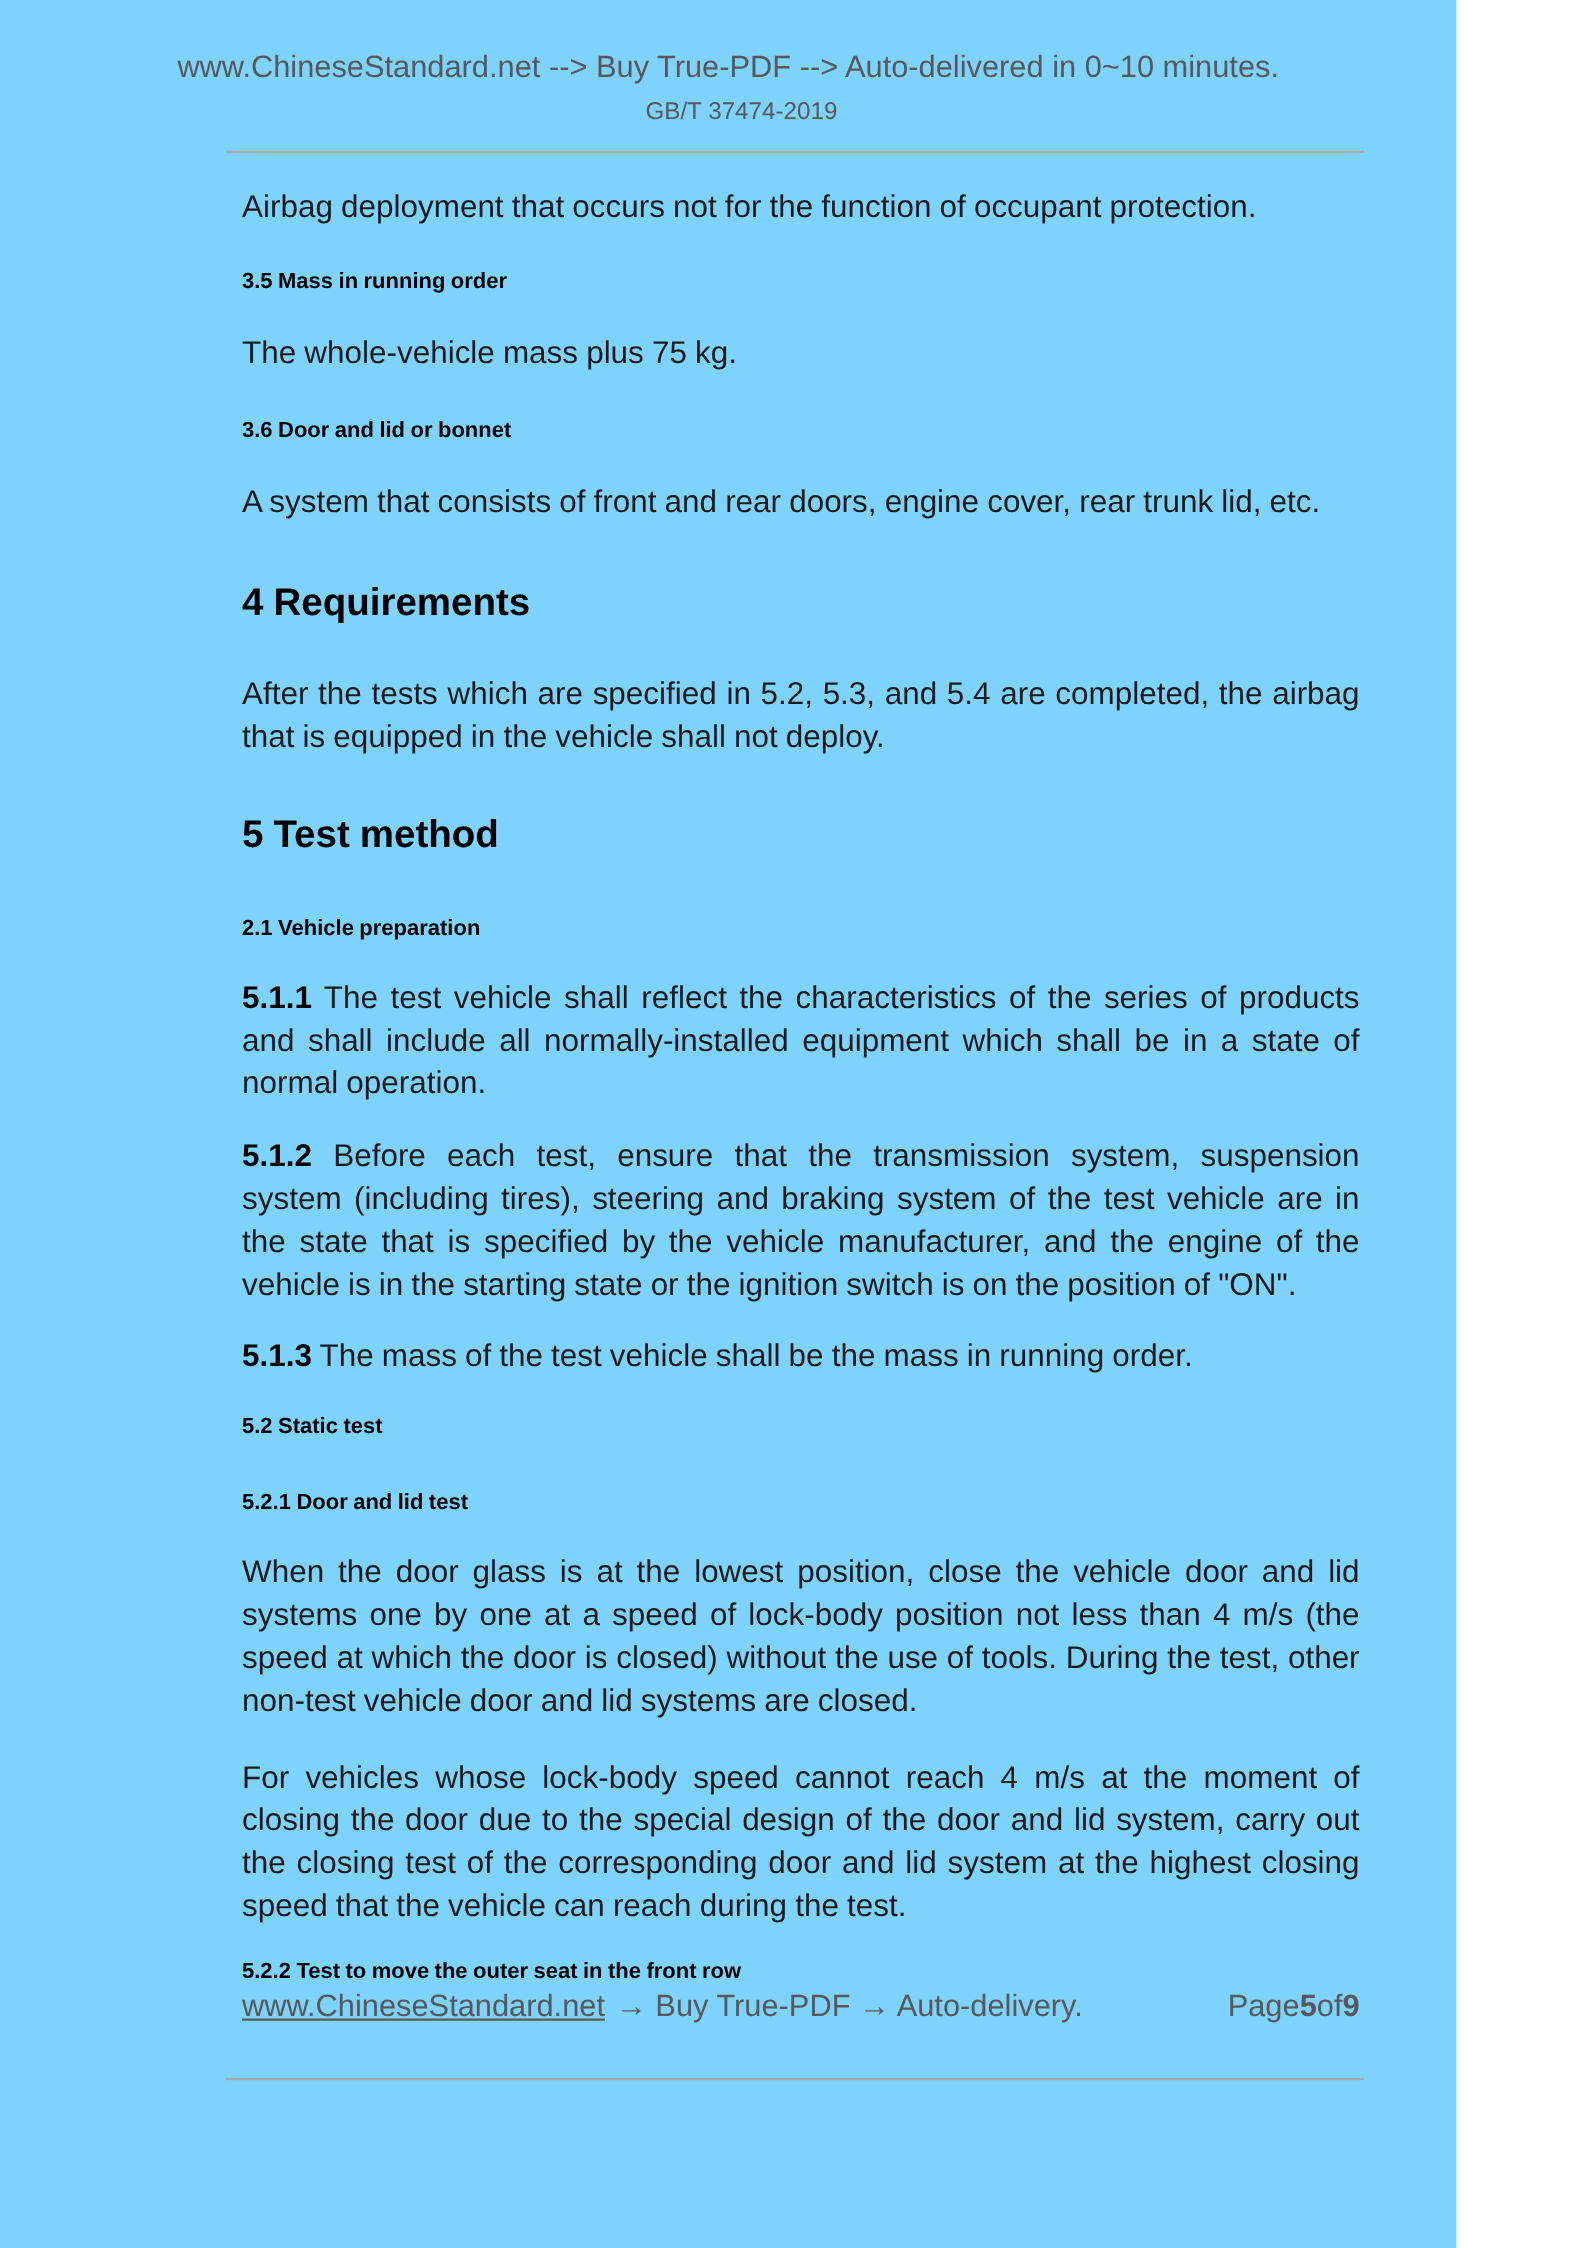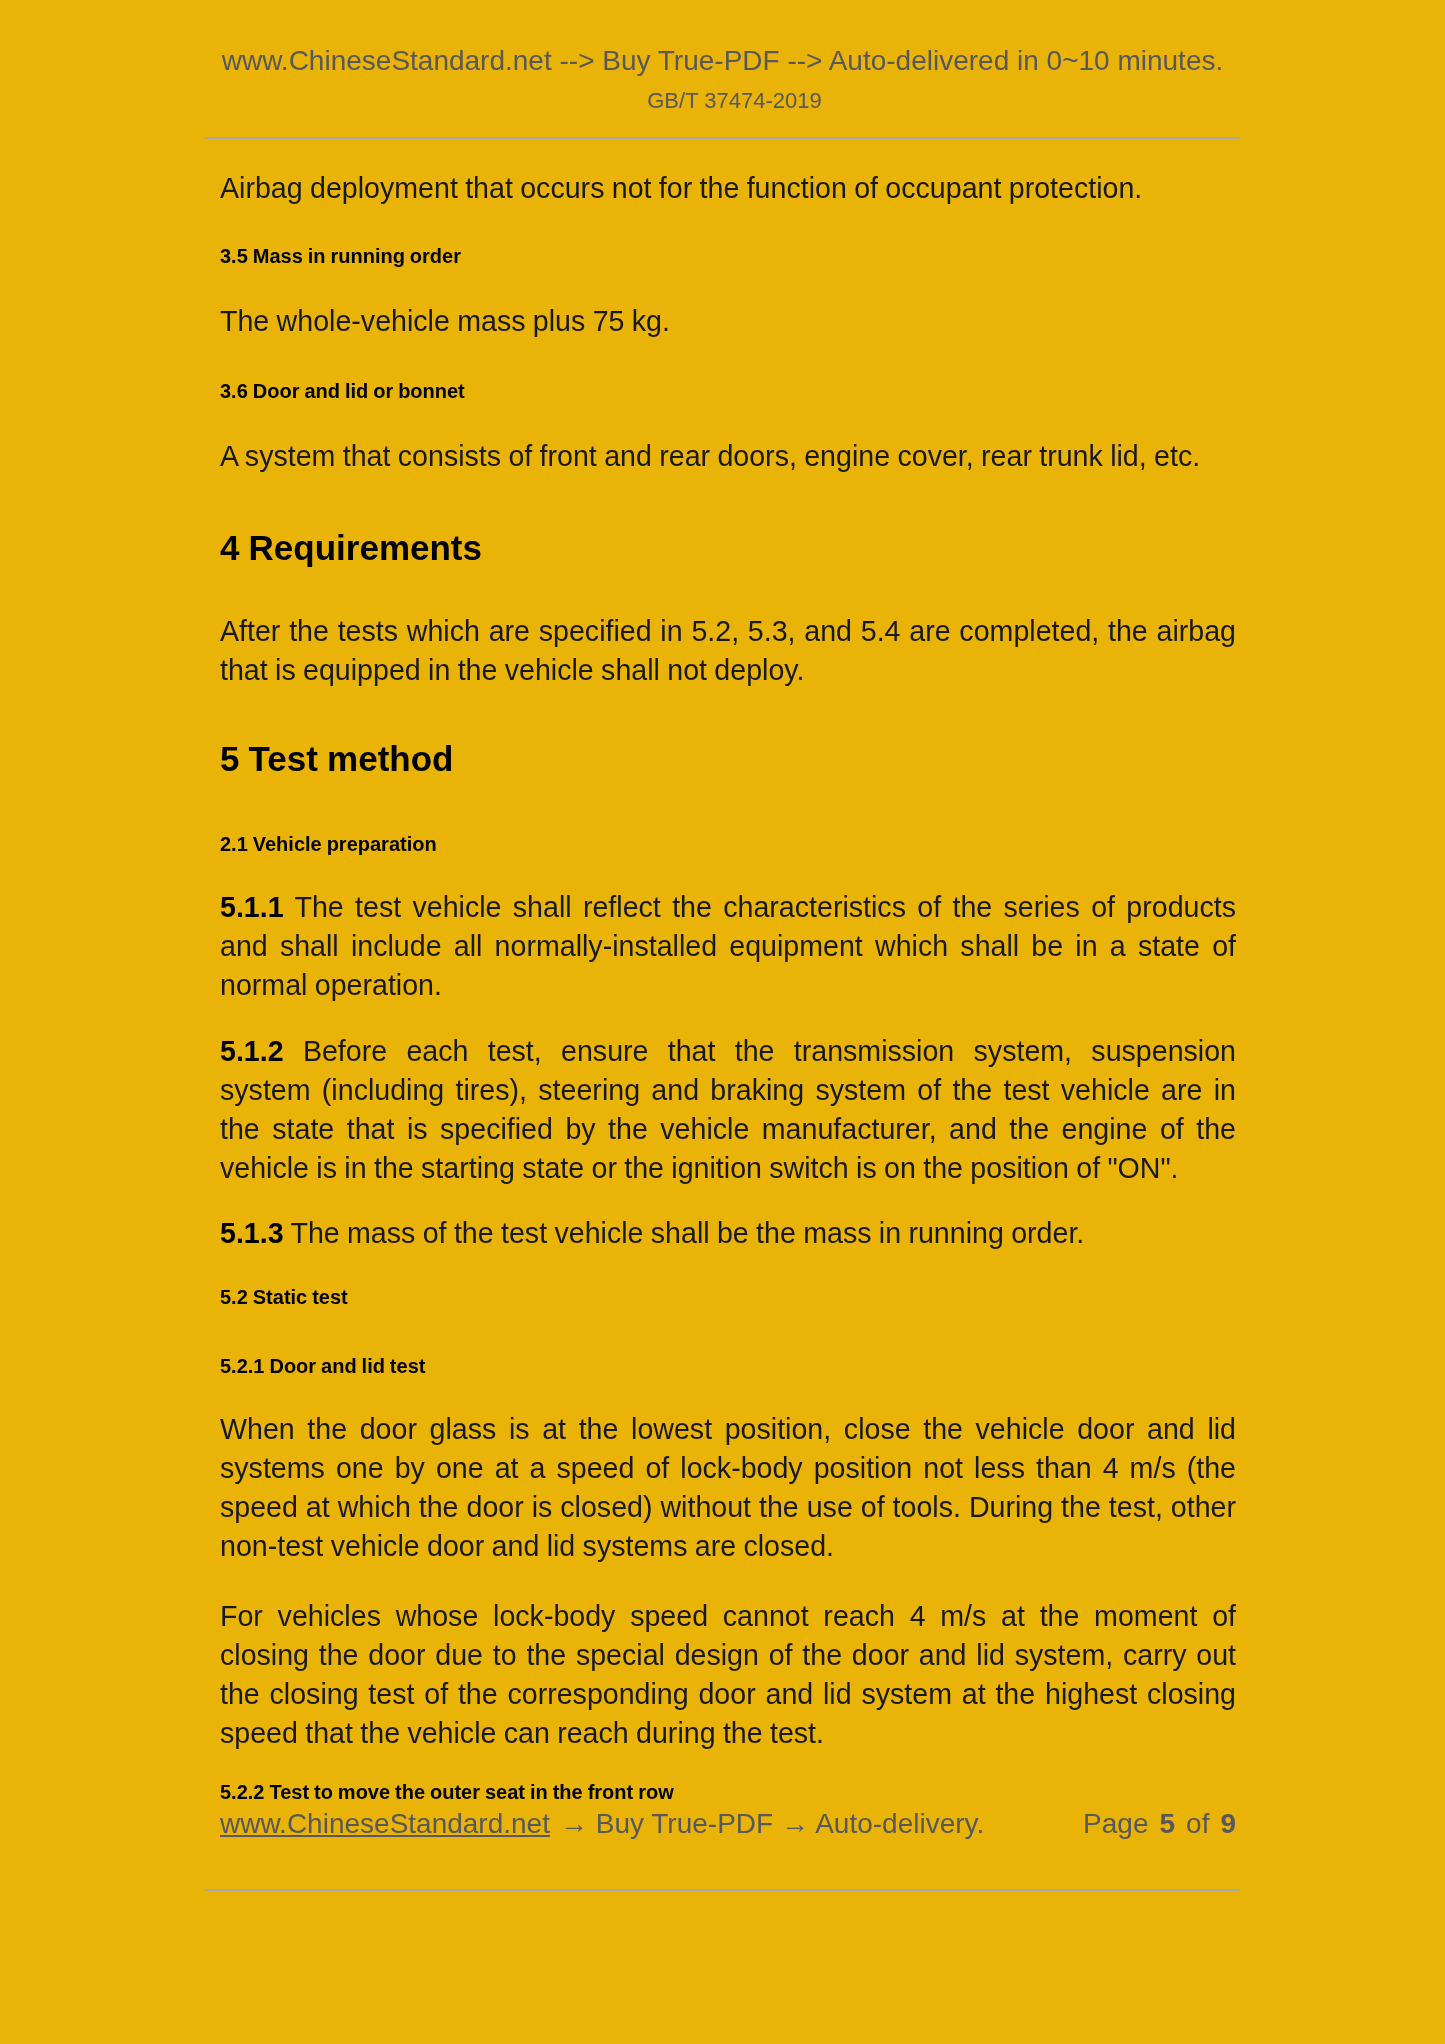--- a/index.html
+++ b/index.html
@@ -1,19 +1,19 @@
 <!DOCTYPE html>
 <html><head>
 <meta charset="utf-8">
 <style>
   * { box-sizing: border-box; }
   html, body { margin: 0; padding: 0; }
   body { background: #ffffff; font-family: "Liberation Sans", "DejaVu Sans", sans-serif; }
 
-  .page { position: relative; width: 1445px; height: 2044px; background: #eab308; overflow: hidden; color: #191919; }
+  .page { position: relative; width: 1324px; height: 2044px; background: #7dd3fc; overflow: hidden; color: #191919; }
 
   .doc-header { padding-top: 44px; text-align: center; color: #58585a; }
   .header-main { font-size: 28px; line-height: 34px; }
   .header-sub { font-size: 22px; line-height: 28px; margin-top: 9px; padding-left: 24px; }
 
   .rule { margin-left: 205px; width: 1035px; height: 0; border-top: 2px solid #a9a9a9; }
   .rule-top { margin-top: 22px; }
 
   .content { margin-left: 220px; width: 1016px; font-size: 28.6px; line-height: 39px; word-spacing: -0.6px; }
 
@@ -27,21 +27,21 @@
 
   .mt20 { margin-top: 20px; } .mt24 { margin-top: 24px; } .mt25 { margin-top: 25px; }
   .mt26 { margin-top: 26px; } .mt27 { margin-top: 27px; } .mt29 { margin-top: 29px; }
   .mt30 { margin-top: 30px; } .mt31 { margin-top: 31px; } .mt39 { margin-top: 40px; }
   .mt42 { margin-top: 42px; } .mt45 { margin-top: 45px; } .mt48 { margin-top: 48px; }
 
   .footer-rule { position: absolute; left: 205px; top: 1889px; width: 1035px; height: 0; border-top: 2px solid #a9a9a9; }
   .doc-footer { position: absolute; left: 220px; top: 1804px; width: 1016px; display: flex; justify-content: space-between; align-items: baseline; color: #58585a; font-size: 28px; line-height: 39px; }
   .footer-left { display: flex; gap: 10px; align-items: baseline; }
   .footer-link { color: #58585a; text-decoration: underline; cursor: pointer; }
-  .footer-right { display: flex; gap: 11px; align-items: center; }
+  .footer-right { display: flex; align-items: center; }
   .bold { font-weight: bold; }
 </style>
 </head>
 <body>
 
 <div class="page">
 
   <header class="doc-header">
     <div class="header-main">www.ChineseStandard.net --&gt; Buy True-PDF --&gt; Auto-delivered in 0~10 minutes.</div>
     <div class="header-sub">GB/T 37474-2019</div>

